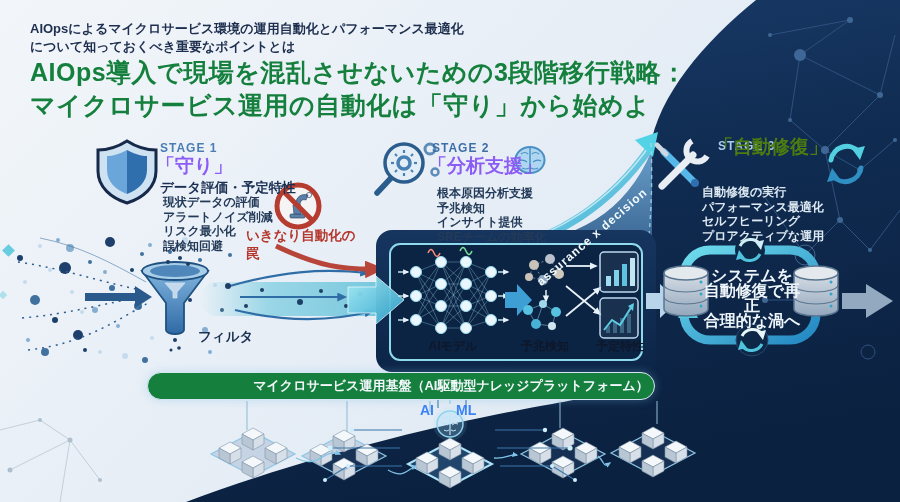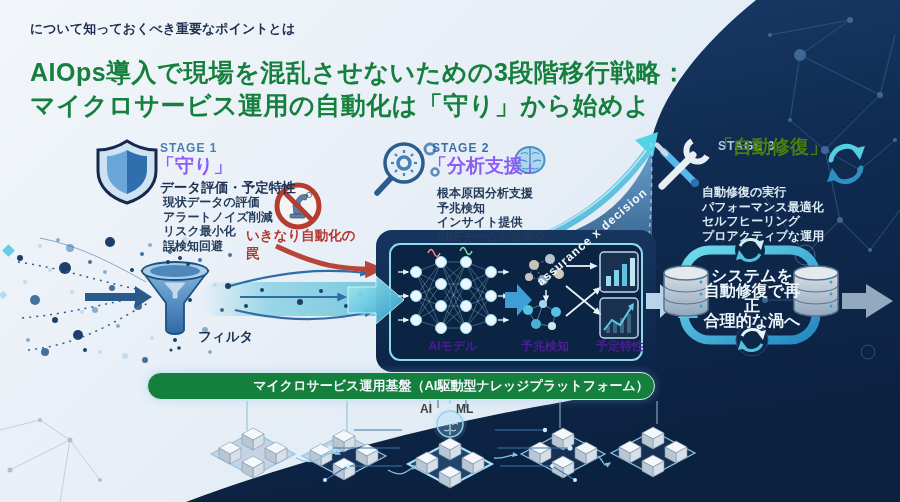--- a/index.html
+++ b/index.html
@@ -17,34 +17,34 @@
   .s1-title{left:156px;top:153px;}
   .s2-title{left:428px;top:153px;}
   .s3-title{left:714px;top:134px;color:#4d7c0f;}
   .s1-sub{left:160px;top:179px;font-size:13.5px;font-weight:800;color:#1b2f52;}
   .stage-list{font-size:12px;font-weight:700;line-height:14.5px;color:#233a58;}
   .s1-list{left:163px;top:195px;}
   .s2-list{left:437px;top:186px;}
   .s3-list{left:702px;top:185px;color:#dde9f3;}
   .trap-text{left:246px;top:227px;width:118px;text-align:left;font-size:13.5px;font-weight:800;color:#b5362c;}
   .filter-label{left:198px;top:328px;width:70px;font-size:13.5px;font-weight:800;color:#1b2f52;}
-  .box-label{font-size:12px;font-weight:800;color:#4c1d95;text-align:center;}
+  .box-label{font-size:12px;font-weight:800;color:#0f172a;text-align:center;}
   .lbl-ai{left:413px;top:338px;width:80px;}
   .lbl-anom{left:505px;top:338px;width:80px;}
   .lbl-fore{left:580px;top:338px;width:80px;}
   .swoosh-text{left:534px;top:278px;width:180px;font-size:12px;font-weight:800;color:#f2fafc;
                letter-spacing:1px;transform:rotate(-41deg);transform-origin:0 0;}
   .cycle-text{left:696px;top:268px;width:112px;text-align:center;font-size:16px;font-weight:800;
               color:#eef6fb;line-height:15px;}
   .platform-bar{left:147px;top:372px;width:508px;height:28px;background:#15803d;
                 border:1.5px solid #d5e6f2;border-radius:15px;box-sizing:border-box;
                 box-shadow:0 0 10px rgba(120,190,230,.35);}
   .platform-text{width:100%;height:25px;line-height:25px;text-align:center;padding-left:100px;
                  box-sizing:border-box;font-size:13px;font-weight:800;color:#f2f7fb;}
-  .aiml{font-size:12px;font-weight:800;color:#404040;}
+  .aiml{font-size:14px;font-weight:800;color:#3b82f6;}
   .lbl-aibot{left:420px;top:402px;}
   .lbl-mlbot{left:456px;top:402px;}
 </style>
 </head>
 <body>
 
 <svg class="abs" style="left:0;top:0" width="900" height="502" viewBox="0 0 900 502">
   <defs>
     <linearGradient id="darkg" x1="0" y1="0" x2="0.25" y2="1">
       <stop offset="0" stop-color="#1b3e6e"></stop>
@@ -492,20 +492,21 @@
 
   <g stroke="#7fc4e8" stroke-width="1.3" fill="none">
     <path d="M296,458 C320,470 322,448 340,454" marker-end="url(#mcyan)"></path>
     <path d="M388,470 C404,479 406,470 416,466" marker-end="url(#mcyan)"></path>
     <path d="M494,458 C506,459 510,454 517,455" marker-end="url(#mcyan)"></path>
     <path d="M598,456 C606,463 602,468 610,463" marker-end="url(#mcyan)"></path>
   </g>
 </svg>
 
 <div class="abs kicker">
+  <div>AIOpsによるマイクロサービス環境の運用自動化とパフォーマンス最適化</div>
   <div>について知っておくべき重要なポイントとは</div>
 </div>
 <div class="abs title">
   <div>AIOps導入で現場を混乱させないための3段階移行戦略：</div>
   <div>マイクロサービス運用の自動化は「守り」から始めよ</div>
 </div>
 
 <div class="abs stage-label s1-label">STAGE 1</div>
 <div class="abs stage-title s1-title">「守り」</div>
 <div class="abs s1-sub">データ評価・予定特性</div>

